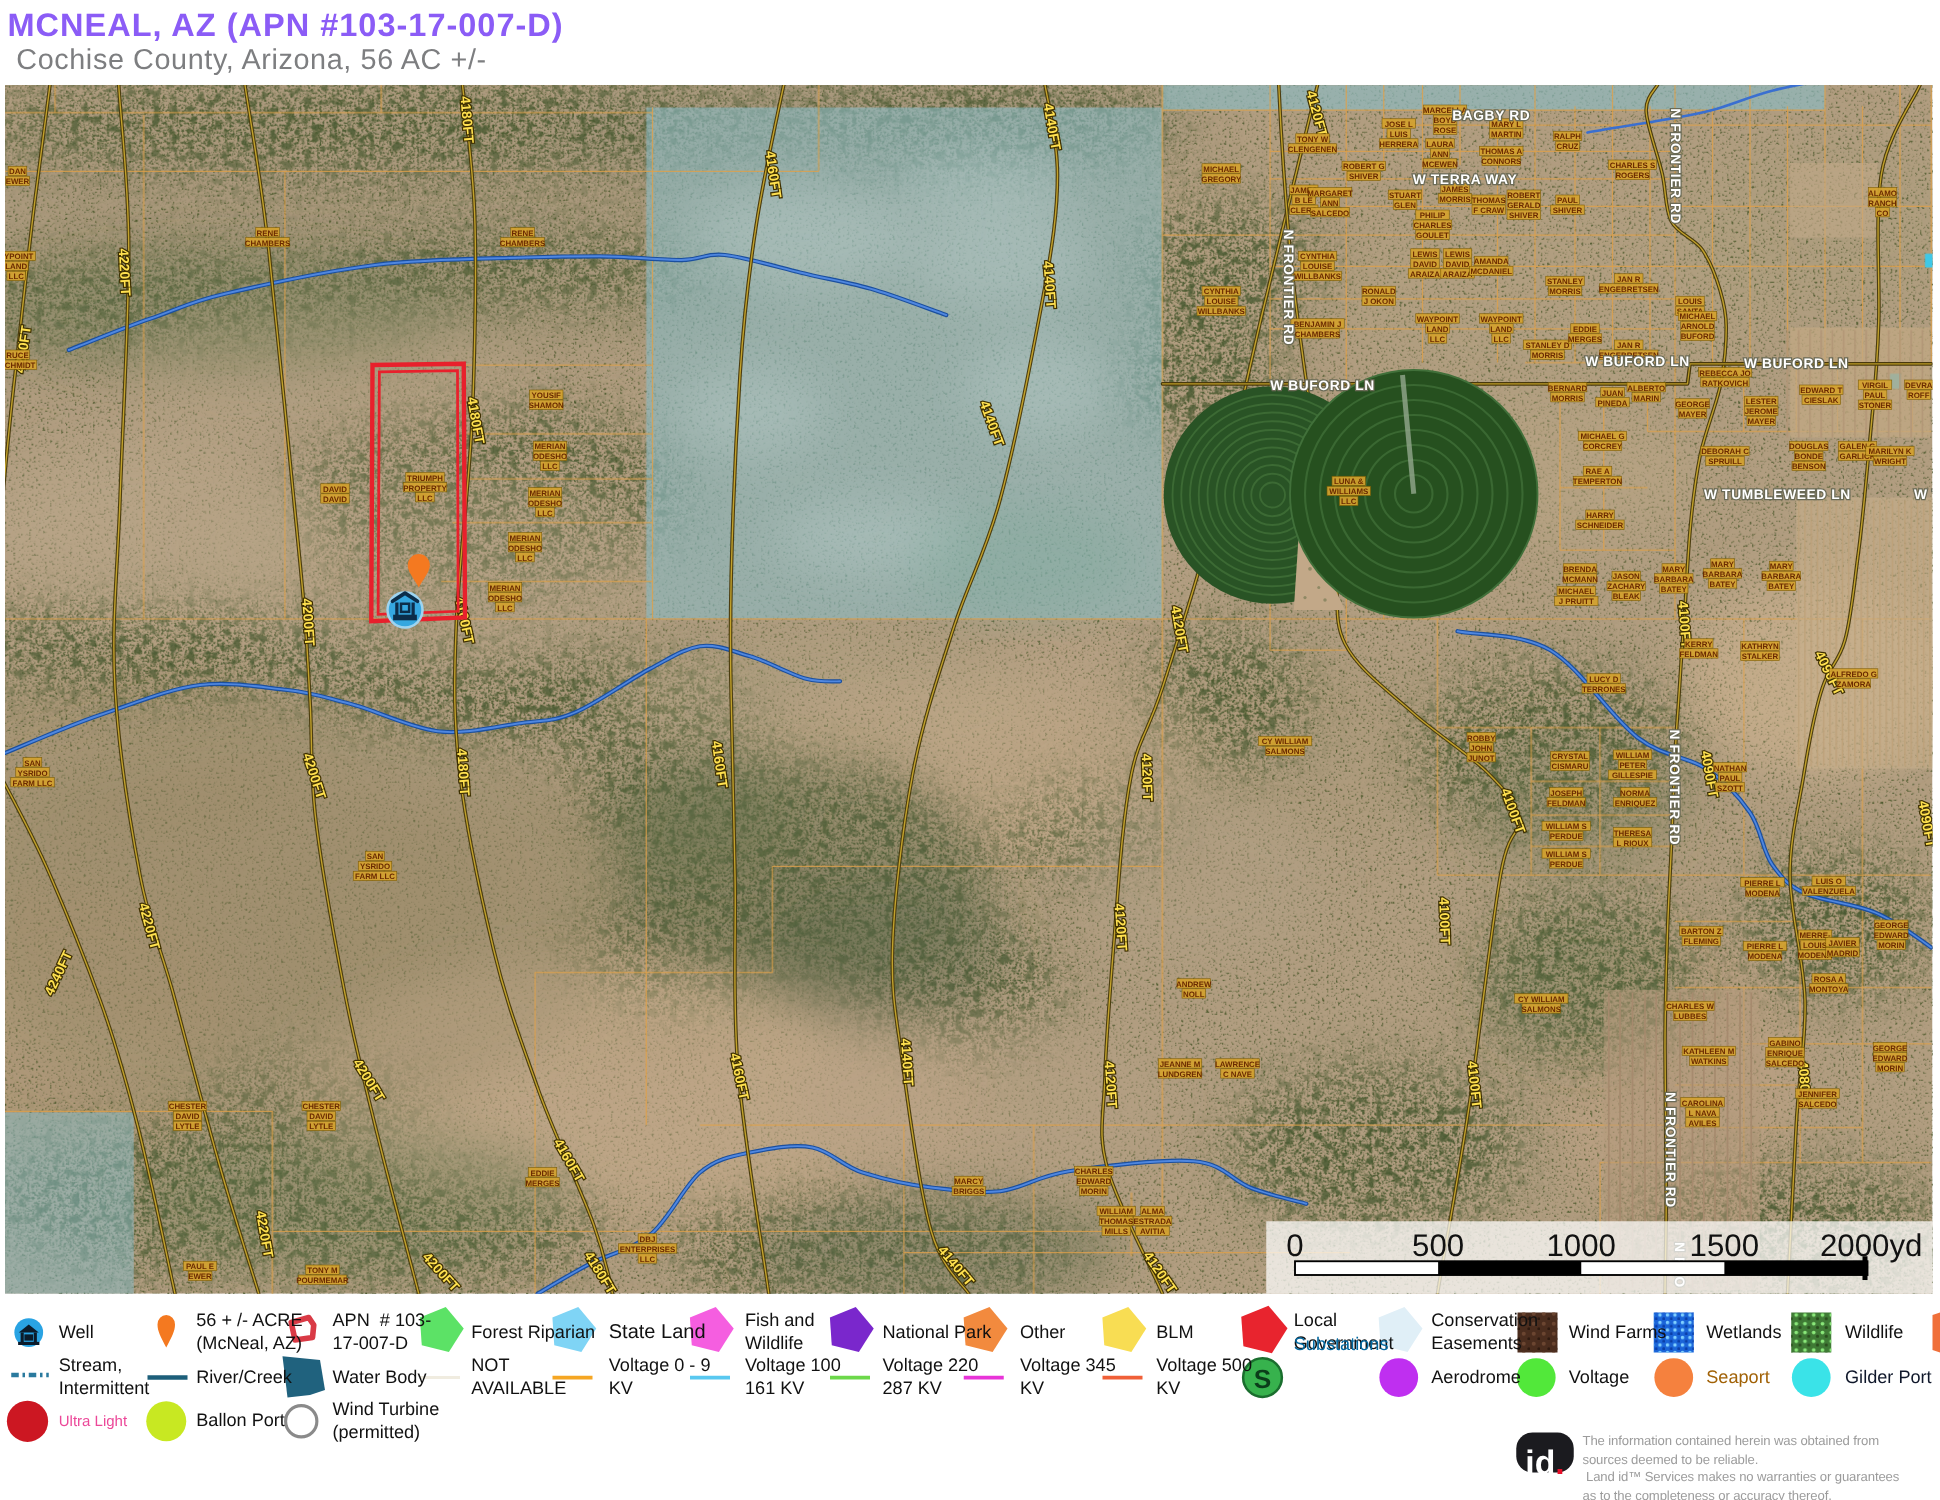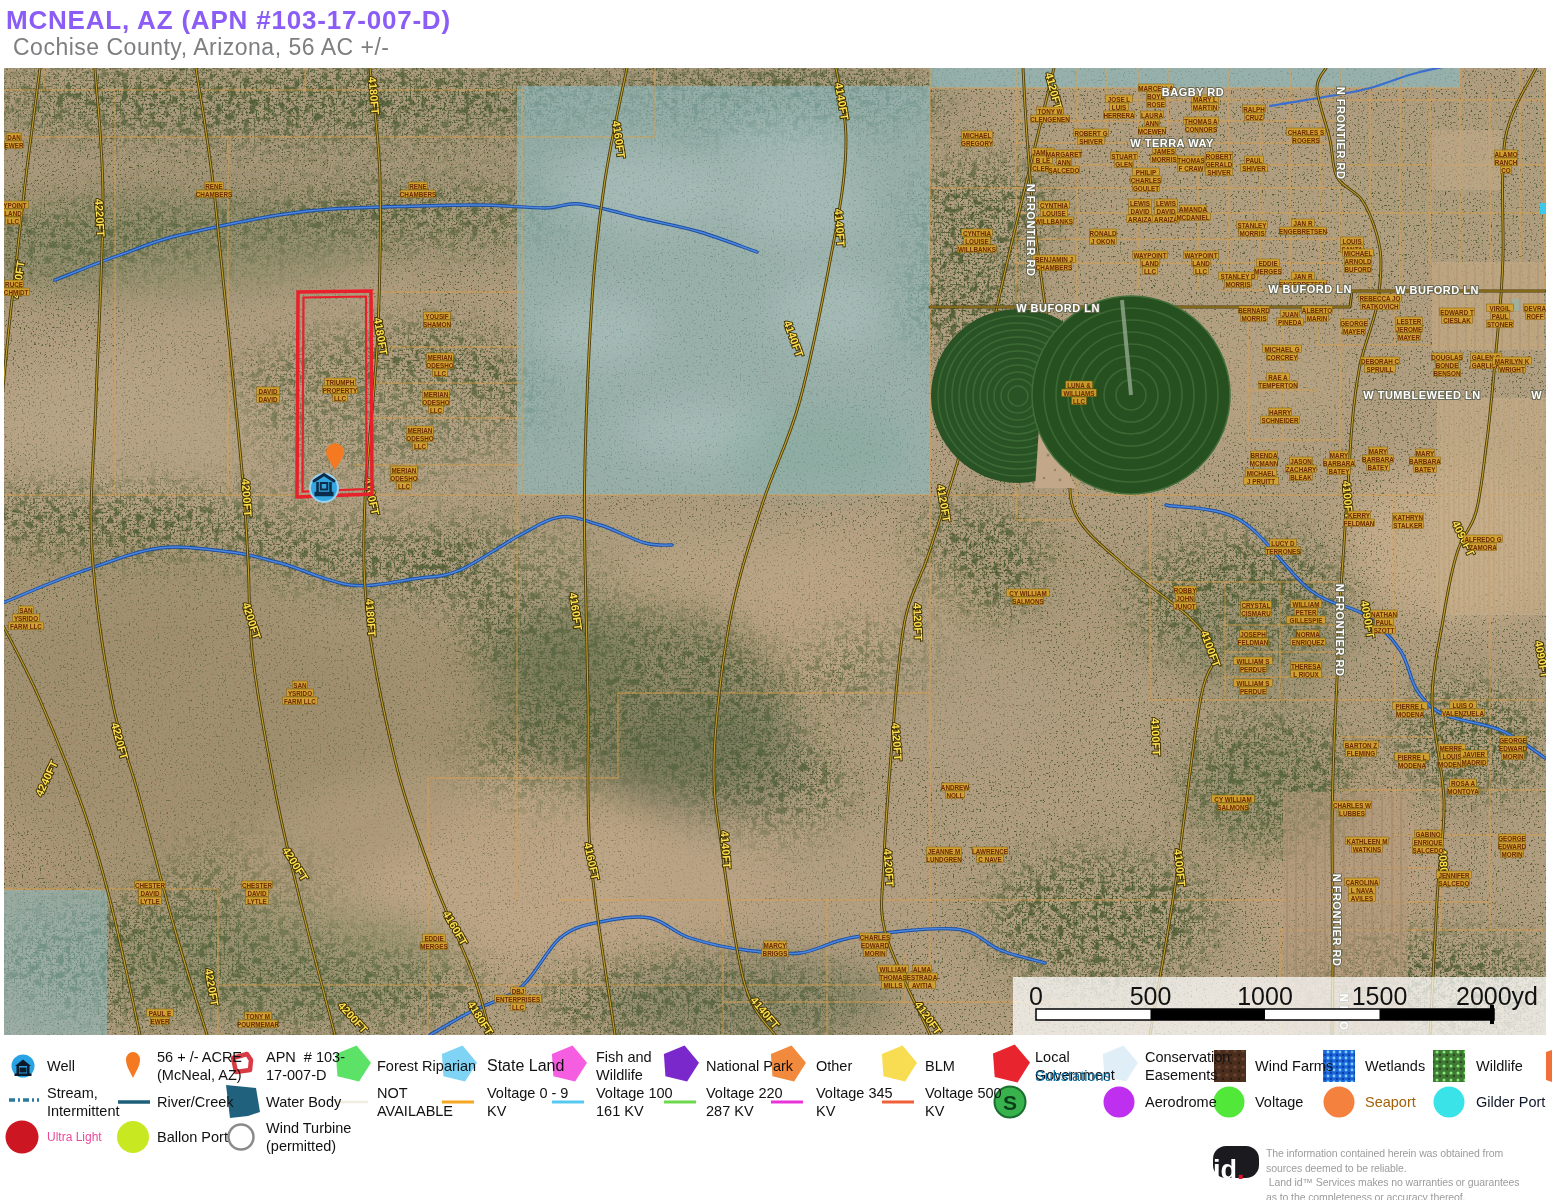--- a/index.html
+++ b/index.html
@@ -1112,13 +1112,13 @@
 <div style="position:absolute;left:47px;top:1128.0px;font-size:12px;line-height:18.0px;color:#ec4899;white-space:nowrap">
     <div>Ultra Light</div>
   </div>
 <div style="position:absolute;left:157px;top:1128.0px;font-size:14.5px;line-height:18.0px;color:#111;white-space:nowrap">
     <div>Ballon Port</div>
   </div>
 <div style="position:absolute;left:266px;top:1119.0px;font-size:14.5px;line-height:18.0px;color:#111;white-space:nowrap">
     <div>Wind Turbine</div>
     <div>(permitted)</div>
   </div>
-<div style="position:absolute;left:1213px;top:1146px;width:46px;height:32px;background:#1b1b1f;border-radius:13px;color:#fff;font-weight:bold;font-size:27px;line-height:48px">id<span style="color:#e8102a">.</span></div>
+<div style="position:absolute;left:1213px;top:1146px;width:46px;height:32px;background:#1b1b1f;border-radius:13px;color:#fff;font-weight:bold;font-size:27px;text-align:center;line-height:48px">id<span style="color:#e8102a">.</span></div>
 <div style="position:absolute;left:1266px;top:1146px;font-size:10.5px;line-height:14.5px;color:#9c9c9c;white-space:nowrap;letter-spacing:-0.1px">The information contained herein was obtained from<br>sources deemed to be reliable.<br>&nbsp;Land id™ Services makes no warranties or guarantees<br>as to the completeness or accuracy thereof.</div>
 </body></html>

